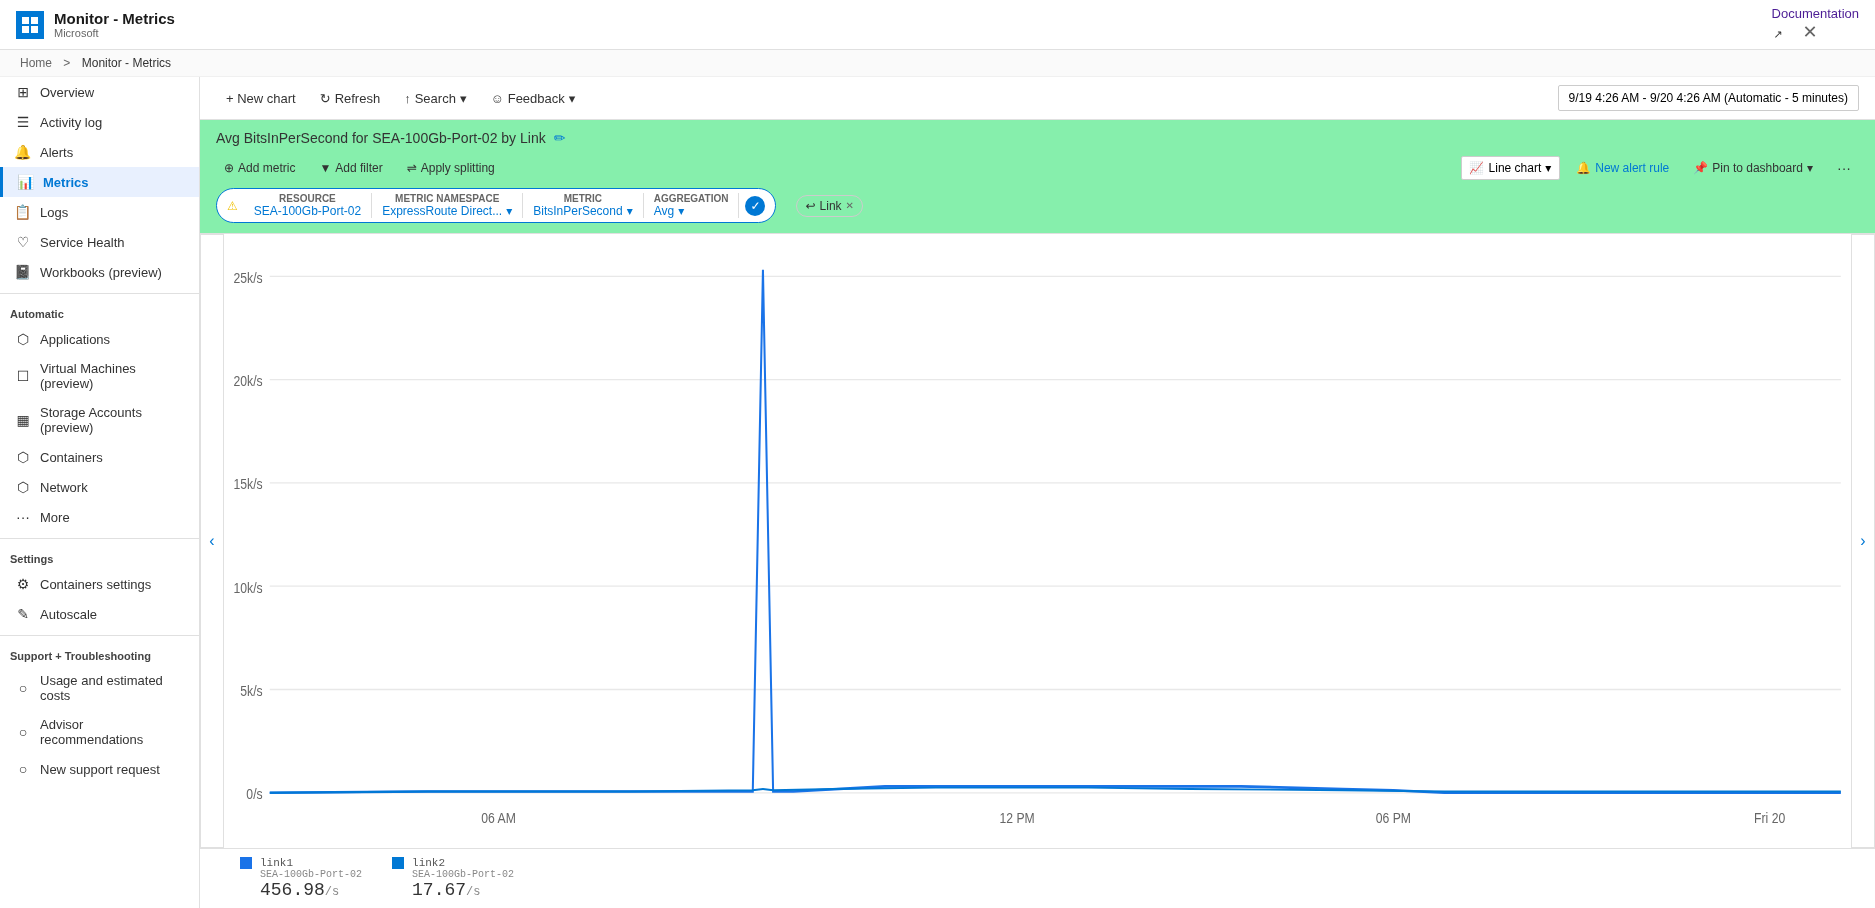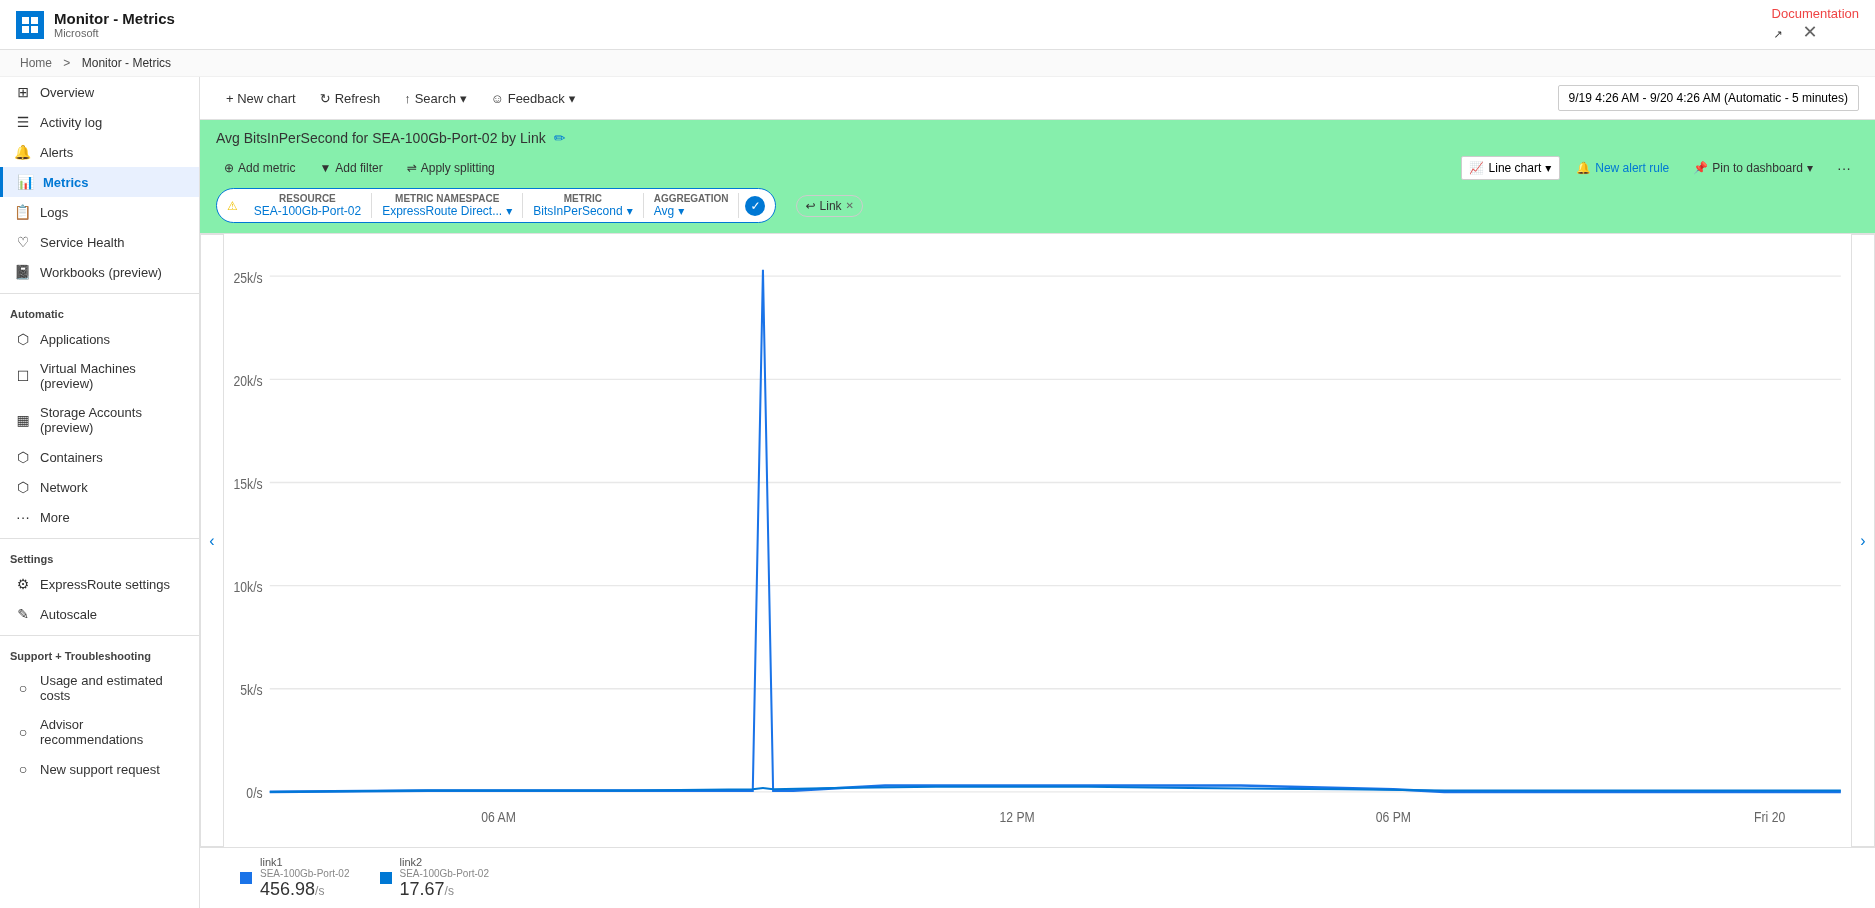--- a/index.html
+++ b/index.html
@@ -6,21 +6,21 @@
     body { font-family: 'Segoe UI', Arial, sans-serif; font-size: 13px; color: #333; background: #fff; display: flex; flex-direction: column; height: 100vh; overflow: hidden; }
 
     
     .top-bar { display: flex; align-items: center; justify-content: space-between; padding: 6px 16px; border-bottom: 1px solid #e0e0e0; background: #fff; min-height: 48px; }
     .top-bar-left { display: flex; align-items: center; gap: 10px; }
     .app-icon { width: 28px; height: 28px; background: #0078d4; display: flex; align-items: center; justify-content: center; }
     .app-icon svg { width: 20px; height: 20px; fill: white; }
     .app-title { display: flex; flex-direction: column; }
     .app-title-main { font-size: 15px; font-weight: 600; color: #1a1a1a; }
     .app-title-sub { font-size: 11px; color: #666; }
-    .top-bar-right a { color: #ef4444; font-size: 13px; text-decoration: none; display: flex; align-items: center; gap: 4px; }
+    .top-bar-right a { color: #4c1d95; font-size: 13px; text-decoration: none; display: flex; align-items: center; gap: 4px; }
     .close-btn { margin-left: 16px; background: none; border: none; font-size: 18px; cursor: pointer; color: #666; }
 
     
     .breadcrumb { padding: 6px 16px; font-size: 12px; color: #0078d4; border-bottom: 1px solid #f0f0f0; background: #fafafa; }
     .breadcrumb span { color: #666; margin: 0 4px; }
 
     
     .main-layout { display: flex; flex: 1; overflow: hidden; }
 
     
@@ -68,21 +68,21 @@
 
     
     .chart-wrapper { flex: 1; display: flex; overflow: hidden; position: relative; }
     .chart-nav-left { display: flex; align-items: center; justify-content: center; width: 24px; cursor: pointer; color: #0078d4; font-size: 16px; border: 1px solid #e0e0e0; background: #fff; flex-shrink: 0; }
     .chart-nav-right { display: flex; align-items: center; justify-content: center; width: 24px; cursor: pointer; color: #0078d4; font-size: 16px; border: 1px solid #e0e0e0; background: #fff; flex-shrink: 0; }
     .chart-container { flex: 1; padding: 10px 0; position: relative; overflow: hidden; }
     svg.chart-svg { width: 100%; height: 100%; }
 
     
     .chart-legend { padding: 8px 40px; border-top: 1px solid #e0e0e0; display: flex; align-items: center; gap: 30px; background: #fff; }
-    .legend-item { display: flex; align-items: center; gap: 8px; }
+    .legend-item { display: flex; align-items: flex-start; gap: 8px; font-family: Liberation Mono, monospace; }
     .legend-color { width: 12px; height: 12px; flex-shrink: 0; }
     .legend-info { display: flex; flex-direction: column; }
     .legend-label { font-size: 11px; color: #555; }
     .legend-sublabel { font-size: 10px; color: #888; }
     .legend-value { font-size: 18px; font-weight: 300; color: #333; }
     .legend-unit { font-size: 12px; color: #888; }
   </style>
 </head>
 <body>
 
@@ -176,21 +176,21 @@
           <span class="icon">···</span>
           <span>More</span>
         </div>
       </div>
 
     <div class="sidebar-divider"></div>
     <div class="sidebar-section-label">Settings</div>
     <div id="sidebar-settings">
         <div class="sidebar-item">
           <span class="icon">⚙</span>
-          <span>ExpressRoute settings</span>
+          <span>Containers settings</span>
         </div>
         <div class="sidebar-item">
           <span class="icon">✎</span>
           <span>Autoscale</span>
         </div>
       </div>
 
     <div class="sidebar-divider"></div>
     <div class="sidebar-section-label">Support + Troubleshooting</div>
     <div id="sidebar-support">

